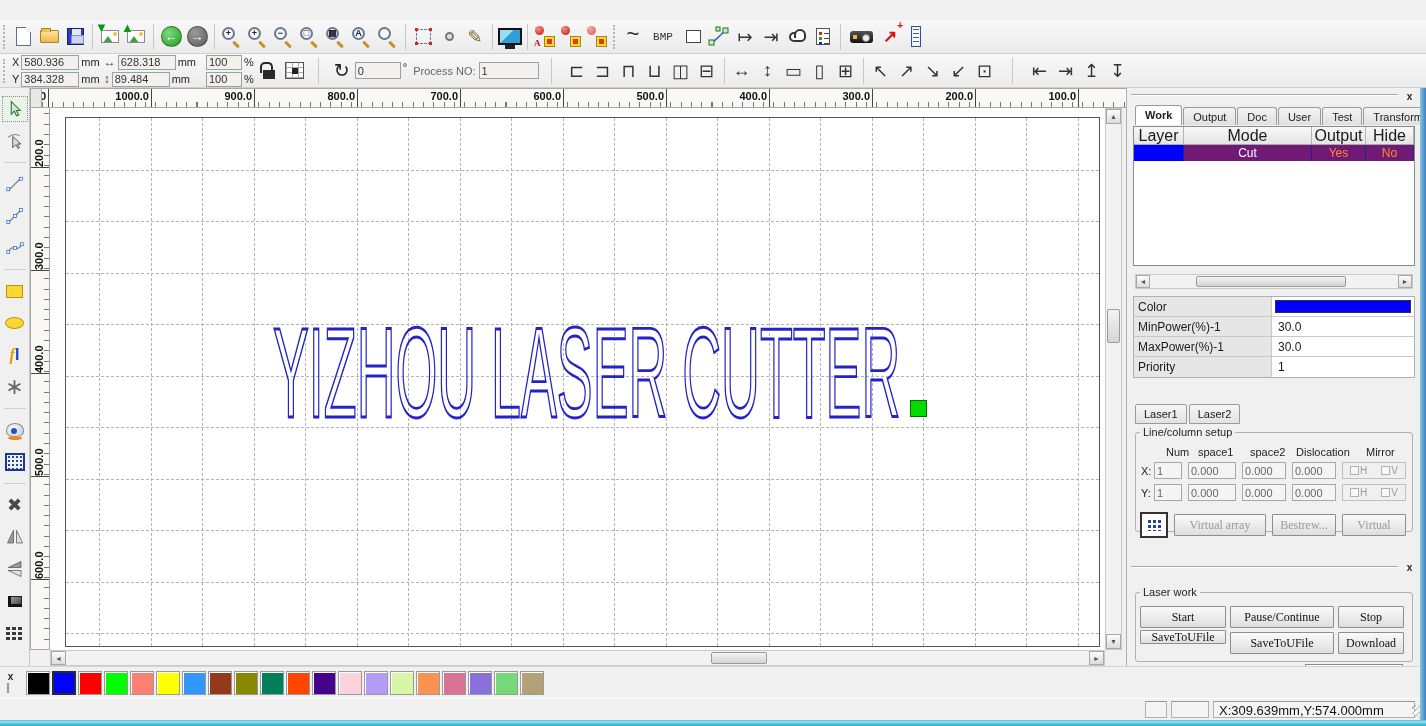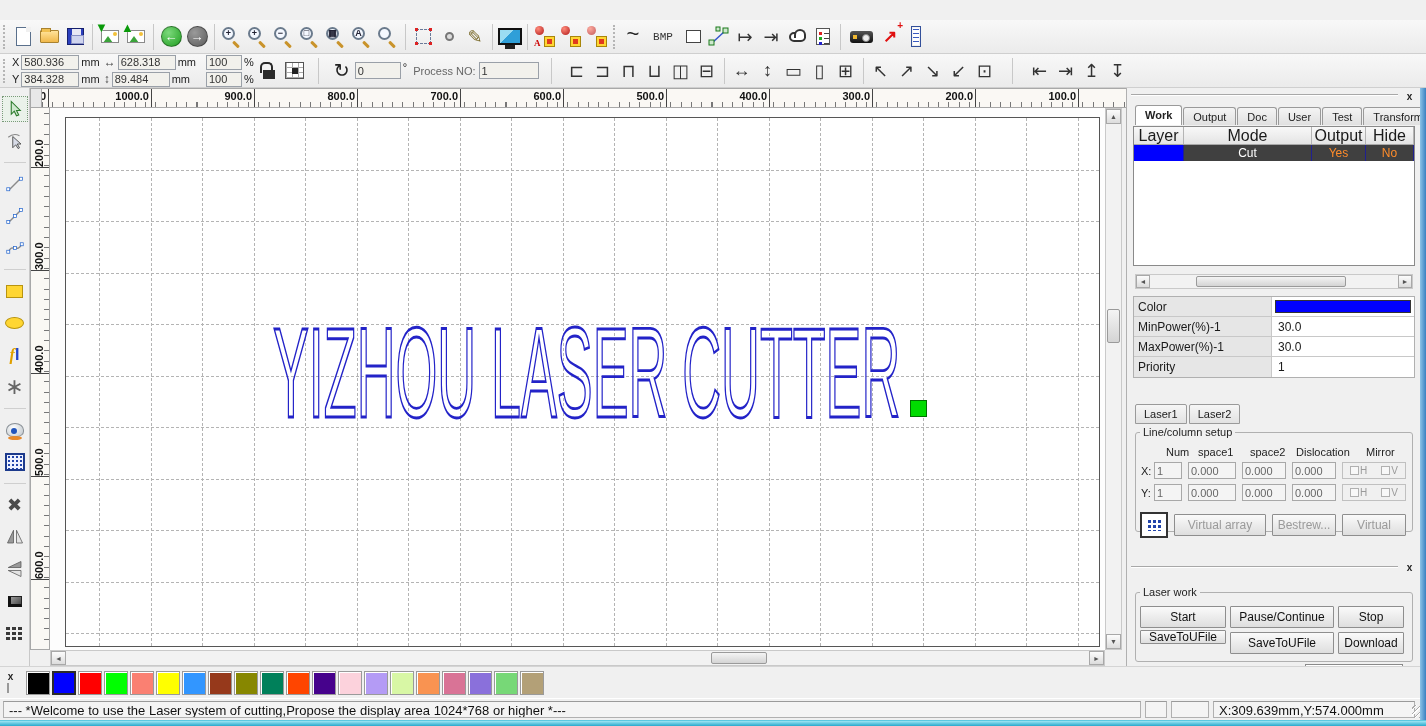--- a/index.html
+++ b/index.html
@@ -138,41 +138,41 @@
   .groove { position:absolute; height:2px; border-top:1px solid #a8a8a8; border-bottom:1px solid #fff; }
   .xclose { position:absolute; width:13px; height:13px; font:bold 10px "Liberation Sans",sans-serif; color:#222;
     display:flex; align-items:center; justify-content:center; }
   #rp-tabs { position:absolute; left:8px; top:16px; right:8px; height:21px; display:flex; align-items:flex-end; }
   .tab { padding:3px 9px 2px; font-size:11px; border:1px solid #9a9a9a; border-bottom:none; border-radius:3px 3px 0 0;
     background:linear-gradient(#f4f4f4,#e0e0e0); margin-right:1px; color:#222; }
   .tab.active { background:#fff; font-weight:bold; padding-bottom:4px; }
   #layer-table { position:absolute; left:6px; top:38px; width:282px; height:140px; background:#fff; border:1px solid #8a8a8a; }
   #layer-table .hd { display:flex; height:18px; background:linear-gradient(#f8f8f8,#e4e4e4); border-bottom:1px solid #a8a8a8; }
   #layer-table .hd div { border-right:1px solid #b4b4b4; font-size:16px; display:flex; align-items:center; justify-content:center; }
-  #layer-table .rw { display:flex; height:16px; background:#404040; color:#ff8c2a; font-size:12px; }
+  #layer-table .rw { display:flex; height:16px; background:#701a75; color:#ff8c2a; font-size:12px; }
   #layer-table .rw div { display:flex; align-items:center; justify-content:center; border-right:1px solid #202090; }
   .col-layer { width:50px; } .col-mode { width:128px; } .col-out { width:54px; } .col-hide { flex:1; }
   #rp-hscroll { position:absolute; left:8px; top:186px; width:278px; height:15px; }
   #props { position:absolute; left:6px; top:208px; width:282px; border:1px solid #b0b0b0; background:#fff; }
   .prow { display:flex; height:20px; border-bottom:1px solid #c8c8c8; font-size:12px; }
   .prow:last-child { border-bottom:none; }
   .prow .pl { width:138px; background:#e6e6e6; border-right:1px solid #c8c8c8; padding:3px 4px; }
   .prow .pv { flex:1; padding:3px 6px; }
   #color-swatch { flex:1; margin:2px; border:1px solid #333; }
   #laser-tabs { position:absolute; left:8px; top:316px; display:flex; }
   .ltab { padding:3px 8px; font-size:11px; border:1px solid #9a9a9a; border-radius:2px 2px 0 0; background:linear-gradient(#f6f6f6,#e2e2e2); margin-right:2px; }
   fieldset { border:1px solid #b0b0b0; border-radius:3px; }
   legend { font-size:11px; color:#222; padding:0 3px; margin-left:4px; }
   #lc-box { position:absolute; left:8px; top:338px; width:278px; height:106px; }
   #lc-box .hdr { position:absolute; font-size:11px; color:#222; }
   .lc-in { position:absolute; height:17px; border:1px solid #a8a8a8; background:#f4f4f4; color:#666; font-size:11px; padding:0 2px; font-family:"Liberation Sans",sans-serif; }
   .cbgrp { position:absolute; width:64px; height:17px; border:1px solid #c0c0c0; display:flex; align-items:center; justify-content:space-around; color:#9a9a9a; font-size:10px; }
   .cb { width:9px; height:9px; border:1px solid #b0b0b0; background:#f8f8f8; display:inline-block; margin-right:1px; vertical-align:-1px; }
   .btn { border:1px solid #8e8e8e; background:linear-gradient(#fafafa,#dedede); border-radius:1px; font-size:12px;
-    font-family:Liberation Sans, sans-serif; color:#111; display:flex; align-items:center; justify-content:center; }
+    font-family:Liberation Serif, serif; color:#111; display:flex; align-items:center; justify-content:center; }
   .btn.disabled { color:#9a9a9a; }
   .abtn { position:absolute; }
   #lc-iconbtn { position:absolute; left:4px; top:74px; width:28px; height:26px; border:2px solid #333; background:#fff;
     display:flex; align-items:center; justify-content:center; }
   #lc-iconbtn .g { width:14px; height:12px; background-image:radial-gradient(#2244aa 1.6px,transparent 1.8px); background-size:5px 5px; }
   #lw-box { position:absolute; left:8px; top:498px; width:278px; height:76px; }
   #partial-combo { position:absolute; left:178px; top:576px; width:98px; height:4px; border:1px solid #8a8a8a; background:#fff; border-bottom:none; }
 
   
   #palette { position:absolute; left:0; top:666px; width:1426px; height:32px; background:#f0f0f0; border-top:1px solid #d4d4d4; }
@@ -768,21 +768,20 @@
       <div class="swatch" style="left: 364px; background: rgb(180, 155, 245);"></div>
       <div class="swatch" style="left: 390px; background: rgb(216, 247, 165);"></div>
       <div class="swatch" style="left: 416px; background: rgb(249, 147, 81);"></div>
       <div class="swatch" style="left: 442px; background: rgb(217, 115, 150);"></div>
       <div class="swatch" style="left: 468px; background: rgb(138, 112, 219);"></div>
       <div class="swatch" style="left: 494px; background: rgb(119, 216, 119);"></div>
       <div class="swatch" style="left: 520px; background: rgb(179, 160, 119);"></div>
     </div>
 
   <div id="statusbar">
-    <div class="sfld" style="left:3px;width:1138px">--- *Welcome to use the Laser system of cutting,Propose the display area 1024*768 or higher *---</div>
     <div class="sfld" style="left:1145px;width:22px"></div>
     <div class="sfld" style="left:1171px;width:38px"></div>
     <div class="sfld" style="left:1213px;width:202px">X:309.639mm,Y:574.000mm</div>
     <div id="grip"></div>
   </div>
 
   <div id="aero-bottom"></div>
   <div id="aero-right"></div>
 </div>
 

